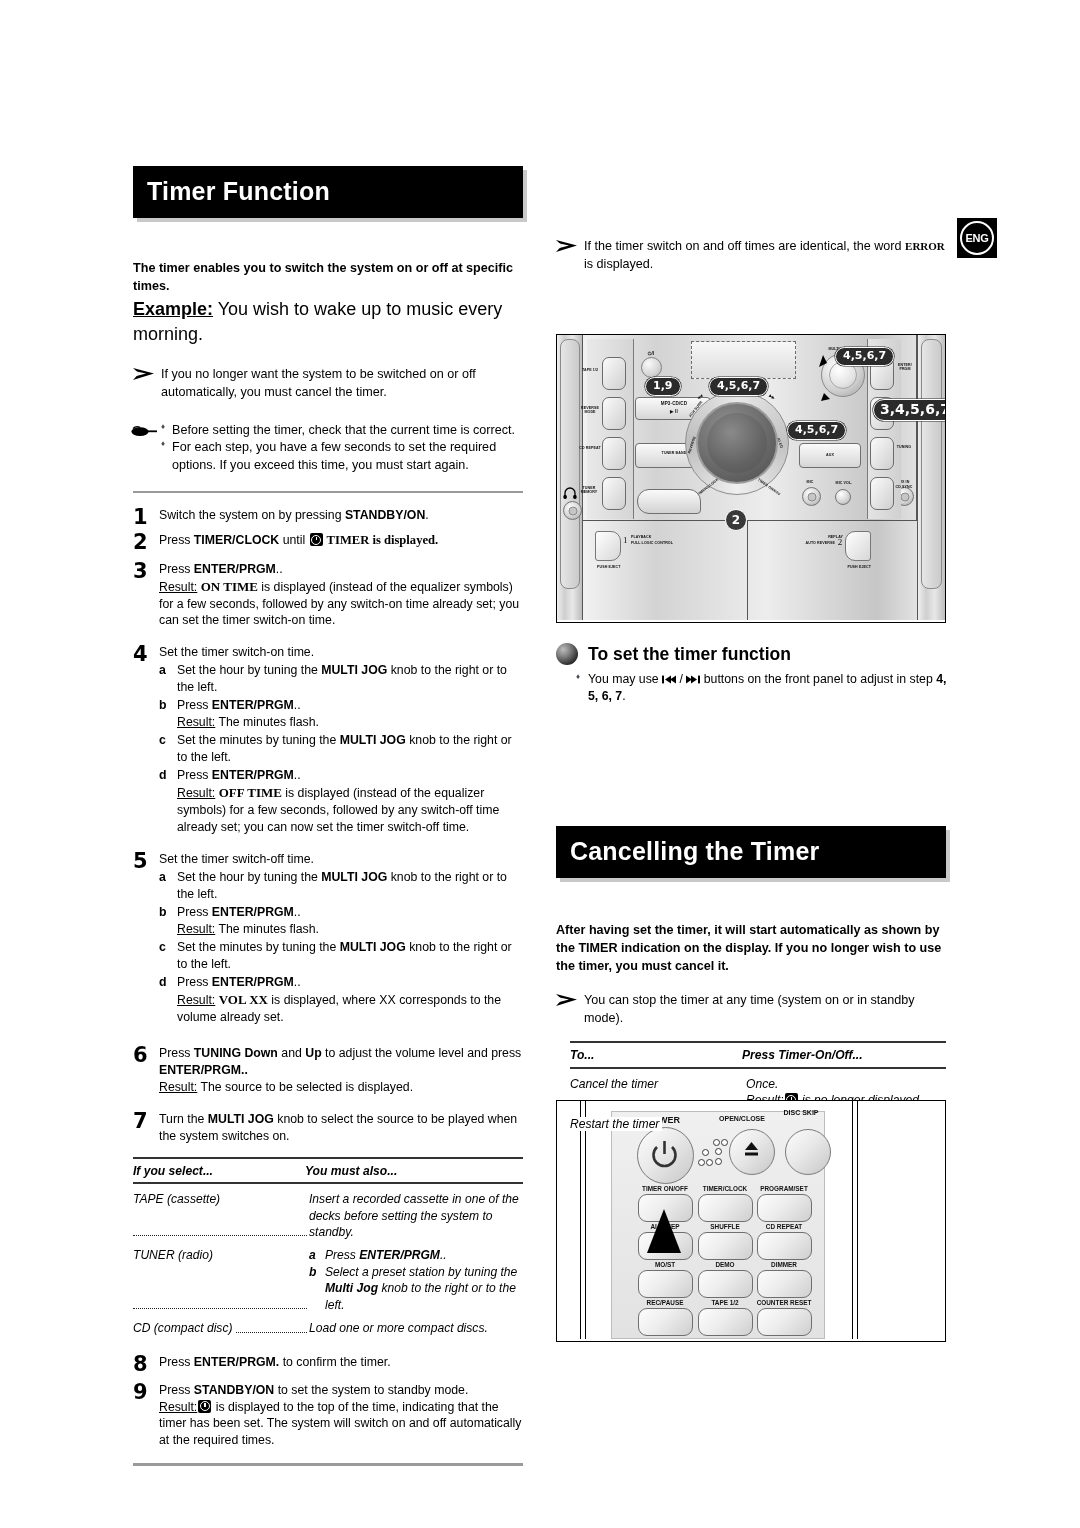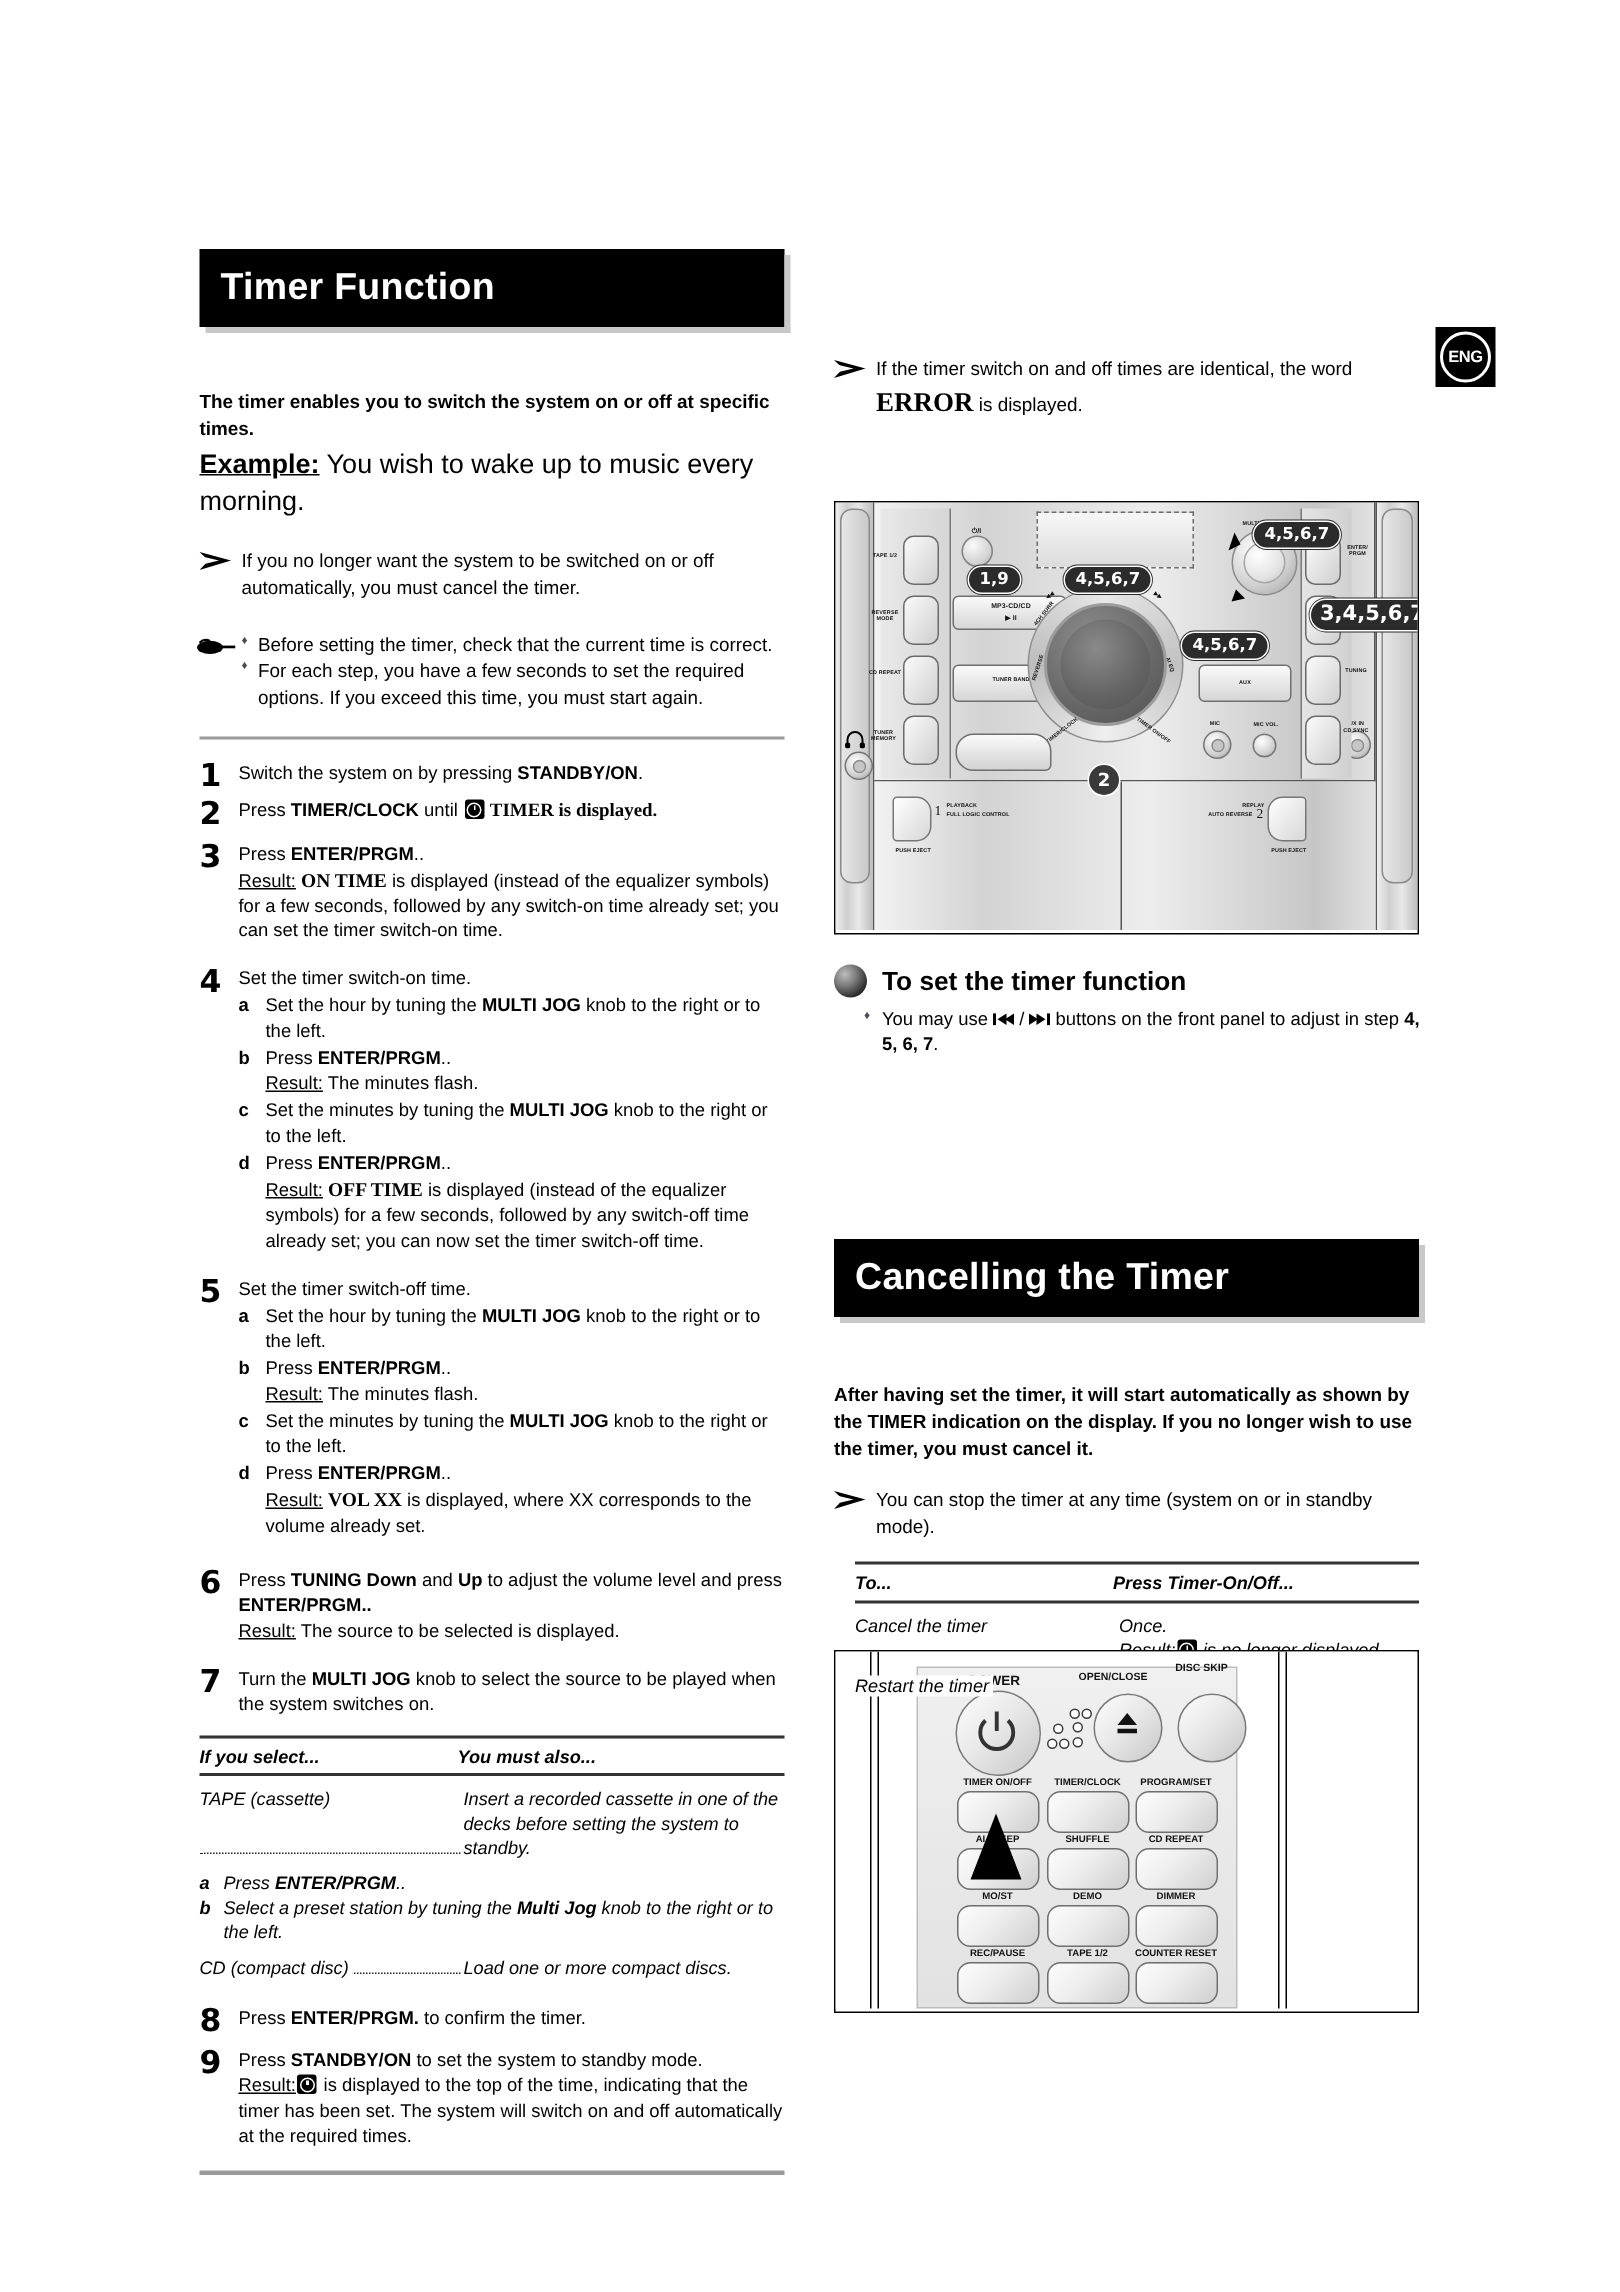--- a/index.html
+++ b/index.html
@@ -241,20 +241,21 @@
       <div class="tbl" style="margin-top:12px;">
         <div class="thead">
           <div>If you select...</div>
           <div>You must also...</div>
         </div>
         <div class="trow">
           <div class="c1"><div class="dots"></div><span class="t">TAPE (cassette)</span></div>
           <div class="c2">Insert a recorded cassette in one of the decks before setting the system to standby.</div>
         </div>
         <div class="trow">
+          <div class="c1"><div class="dots"></div><span class="t">TUNER (radio)</span></div>
           <div class="c2">
             <div class="sub2"><span class="ltr">a</span><span>Press </span><b>ENTER/PRGM</b><span>..</span></div>
             <div class="sub2"><span class="ltr">b</span><span>Select a preset station by tuning the </span><b>Multi Jog</b><span> knob to the right or to the left.</span></div>
           </div>
         </div>
         <div class="trow">
           <div class="c1"><div class="dots"></div><span class="t">CD (compact disc)</span></div>
           <div class="c2">Load one or more compact discs.</div>
         </div>
       </div>
@@ -273,21 +274,21 @@
       <hr class="rule2">
     </div>
   </div>
 
   <div class="colR">
     <div class="note" style="margin-top:72px;">
       <svg class="arrow" viewBox="0 0 22 14">
         <path d="M0 1 L21 6.6 L0 13 L6 6.6 Z" fill="#000"></path>
         <path d="M2.4 4.2 L13 6.6 L2.4 9.2 L6 6.6 Z" fill="#fff"></path>
       </svg>
-      <span>If the timer switch on and off times are identical, the word </span><span class="serif" style="font-size:18px;">ERROR</span><span> is displayed.</span>
+      <span>If the timer switch on and off times are identical, the word </span><span class="serif" style="font-size:11px;">ERROR</span><span> is displayed.</span>
     </div>
   </div>
 
   <div class="diagram dgA">
 
     <div class="pnl gradSp" style="left:0;top:0;width:26px;height:285px;border-right:1px solid #555;"></div>
     <div class="pnl" style="left:3px;top:4px;width:20px;height:250px;border:1px solid #8a8a8a;border-radius:8px;background:linear-gradient(to right,#e6e6e6,#cacaca);"></div>
 
     <div class="pnl gradSp" style="left:360px;top:0;width:28px;height:285px;border-left:1px solid #555;"></div>
     <div class="pnl" style="left:364px;top:4px;width:21px;height:250px;border:1px solid #8a8a8a;border-radius:8px;background:linear-gradient(to right,#e6e6e6,#cacaca);"></div>

